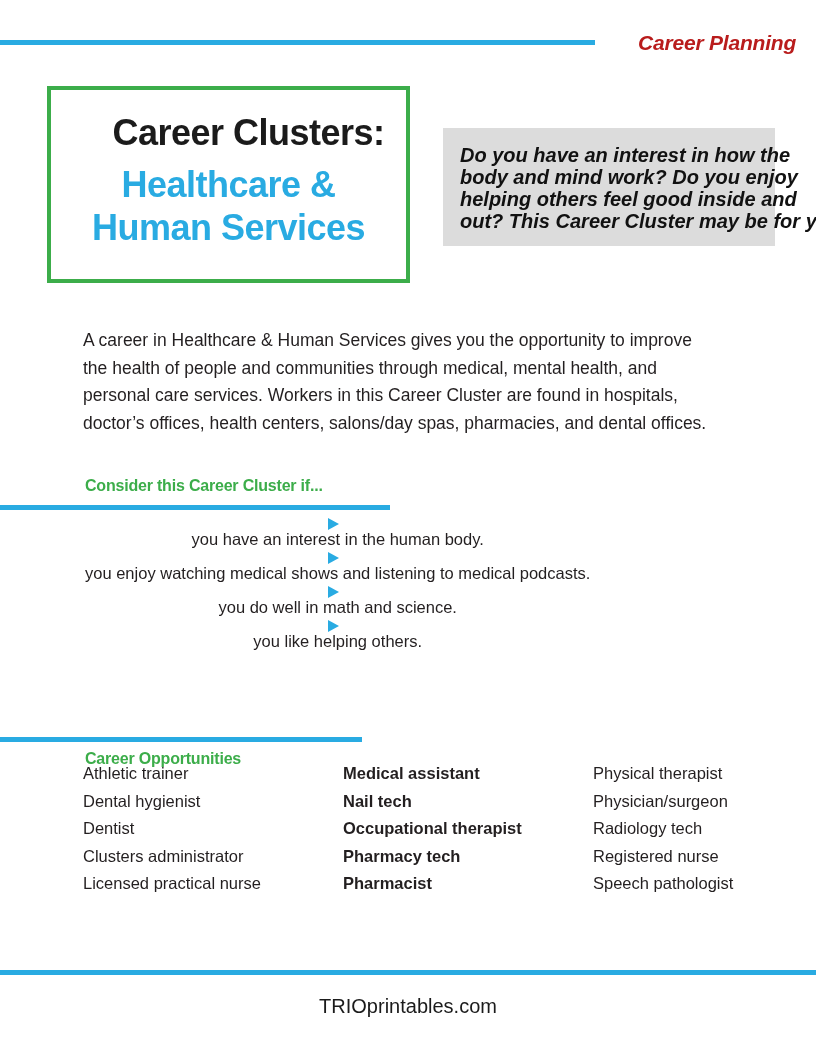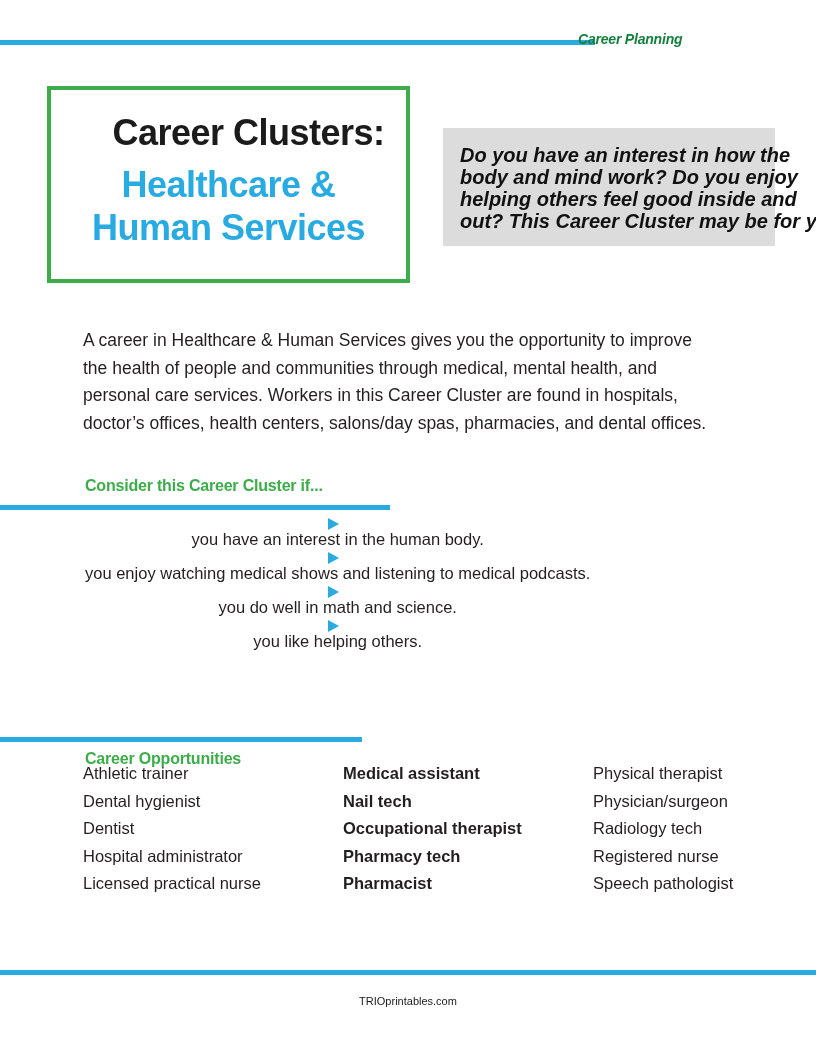--- a/index.html
+++ b/index.html
@@ -14,22 +14,22 @@
     width:816px;height:1056px;
     background:#ffffff;
     font-family:"Liberation Sans","DejaVu Sans",sans-serif;
     color:#231F20;
     overflow:hidden;
   }
 
   
   .header-rule{position:absolute;left:0;top:40px;width:595px;height:5px;background:var(--blue);}
   .header-label{
-    position:absolute;left:578px;top:31px;width:160px;
-    font-size:14px;font-weight:bold;font-style:italic;color:#15803d;
+    position:absolute;left:638px;top:31px;width:160px;
+    font-size:21px;font-weight:bold;font-style:italic;color:#b91c1c;
     letter-spacing:-0.2px;white-space:nowrap;
   }
 
   
   .title-box{
     position:absolute;left:47px;top:86px;width:363px;height:197px;
     border:4px solid var(--green);
     text-align:center;padding-top:22px;
   }
   .title-black{
@@ -86,21 +86,21 @@
   .careers{position:absolute;left:83px;top:760px;display:flex;}
   .careers .col{display:block;}
   .col-1{width:260px;}
   .col-2{width:250px;font-weight:bold;}
   .career-item{font-size:16.5px;line-height:27.5px;white-space:nowrap;}
 
   
   .footer-rule{position:absolute;left:0;top:970px;width:816px;height:5px;background:var(--blue);}
   .footer-text{
     position:absolute;left:0;top:995px;width:816px;
-    text-align:center;font-size:11px;color:#1b1b1b;
+    text-align:center;font-size:20px;color:#1b1b1b;
   }
 </style>
 </head>
 <body>
 
 <div class="page">
 
   <div class="header-rule"></div>
   <div class="header-label">Career Planning</div>
 
@@ -147,21 +147,21 @@
   </ul>
 
   <h2 class="section-heading heading-opportunities">Career Opportunities</h2>
   <div class="rule rule-opportunities"></div>
 
   <div class="careers">
     <div class="col col-1">
       <div class="career-item">Athletic trainer</div>
       <div class="career-item">Dental hygienist</div>
       <div class="career-item">Dentist</div>
-      <div class="career-item">Hospital administrator</div>
+      <div class="career-item">Clusters administrator</div>
       <div class="career-item">Licensed practical nurse</div>
     </div>
     <div class="col col-2">
       <div class="career-item">Medical assistant</div>
       <div class="career-item">Nail tech</div>
       <div class="career-item">Occupational therapist</div>
       <div class="career-item">Pharmacy tech</div>
       <div class="career-item">Pharmacist</div>
     </div>
     <div class="col col-3">

